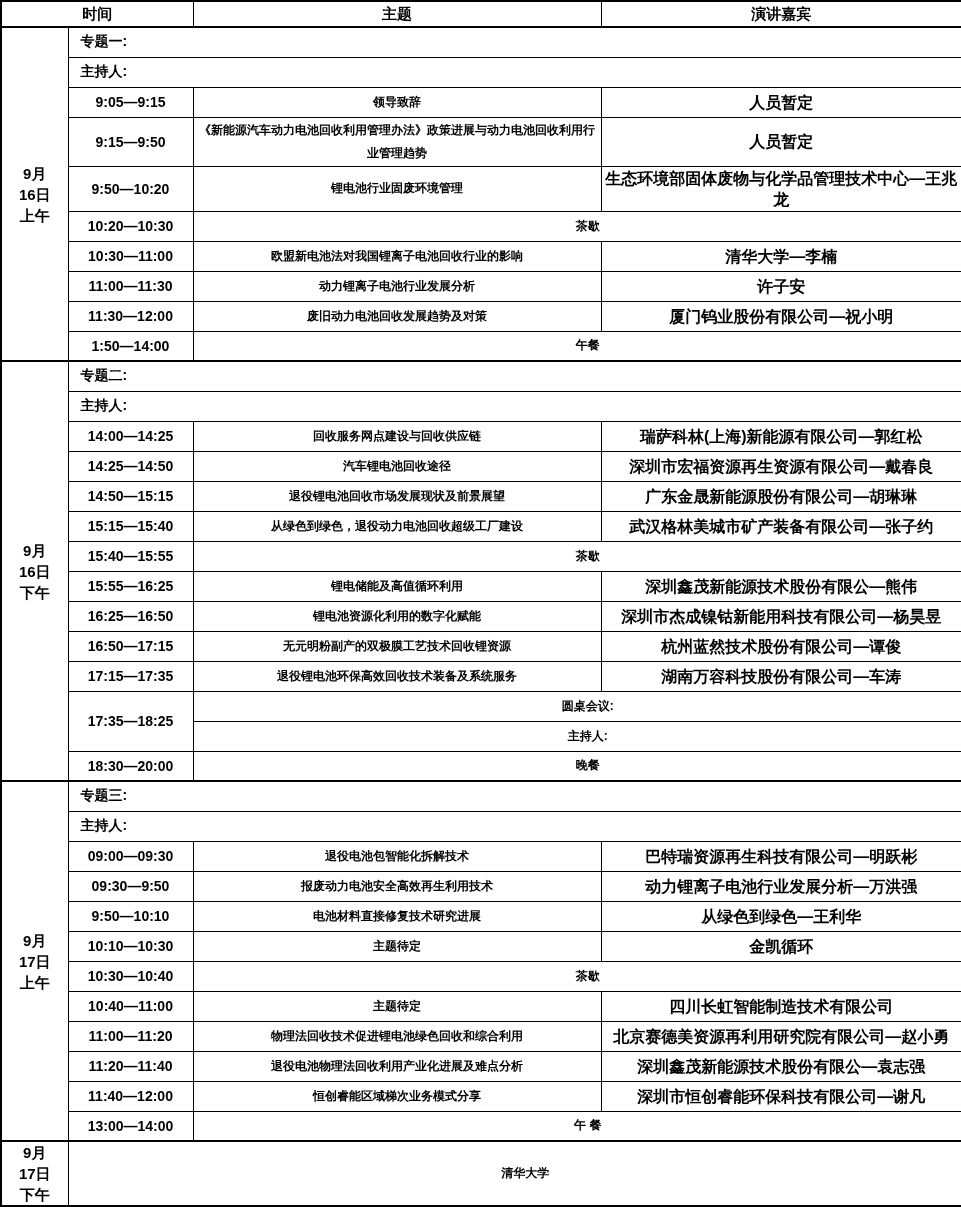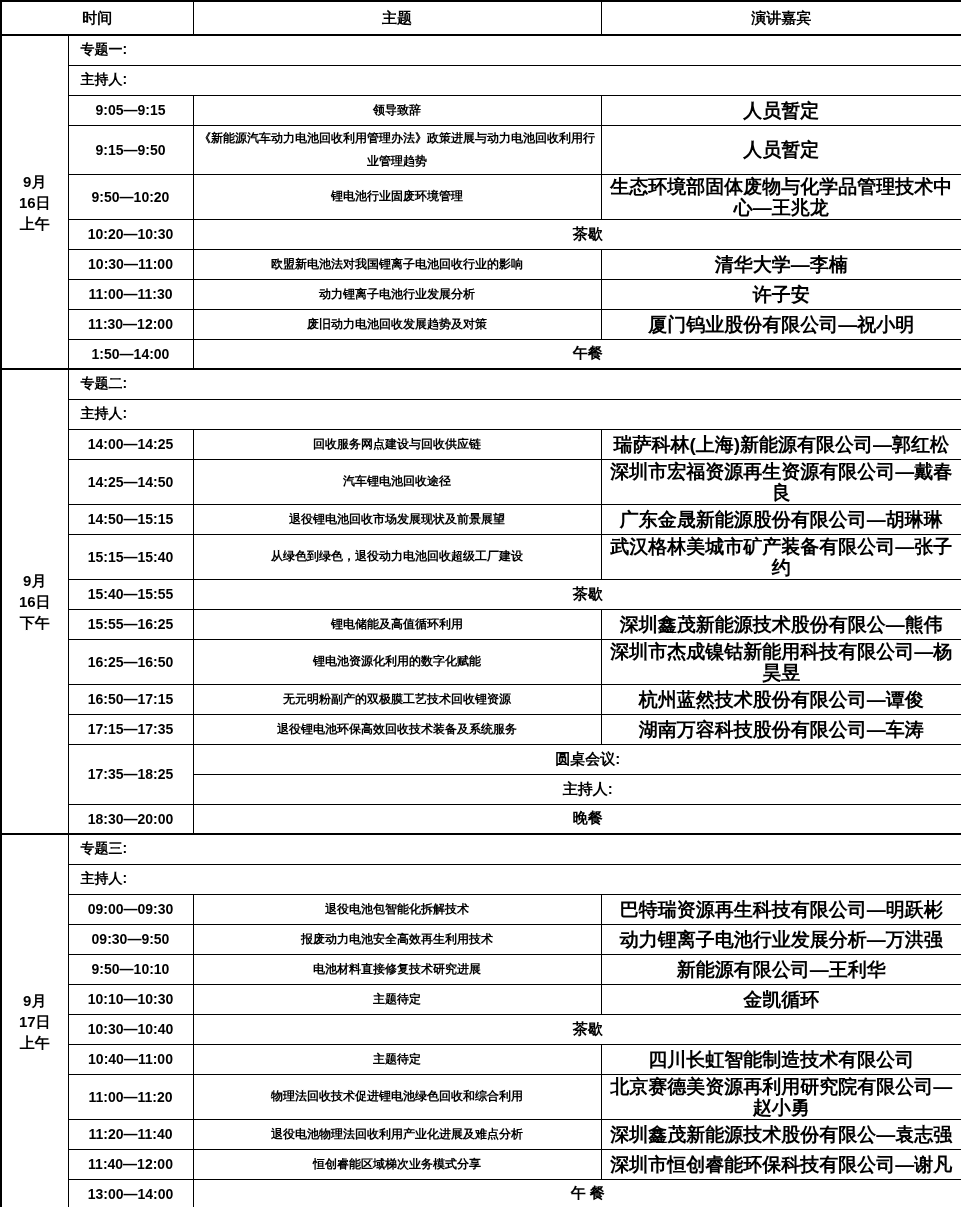--- a/index.html
+++ b/index.html
@@ -11,30 +11,30 @@
     border:2px solid #000;
   }
   .agenda th, .agenda td {
     border:1px solid #000;
     font-weight:bold;
     text-align:center;
     vertical-align:middle;
     padding:1px 3px;
     overflow:hidden;
   }
-  .agenda thead tr { height:34px; }
+  .agenda thead tr { height:26px; }
   .agenda thead th { border-bottom:2px solid #000; font-size:15px; }
   .agenda tbody tr { height:30px; }
   .agenda tbody tr.section-start > td { border-top:2px solid #000; }
   td.date-cell { font-size:15px; line-height:21px; white-space:pre-line; padding:0 14px; }
   td.time-cell { font-size:14px; letter-spacing:0; }
   td.topic-cell { font-size:12px; line-height:23px; }
-  td.speaker-cell { font-size:19px; line-height:21px;text-align:center; }
+  td.speaker-cell { font-size:16px; line-height:21px;text-align:center; }
   td.fullspan-cell { font-size:14px; text-align:left; padding-left:12px; }
-  td.merged-center { font-size:15px;padding-left:24px; }
+  td.merged-center { font-size:12px;padding-left:24px; }
   tr.row-xl { height:63px; }
 </style>
 </head>
 <body>
 
 <table class="agenda">
   <colgroup>
     <col style="width:67px">
     <col style="width:125px">
     <col style="width:408px">
@@ -171,21 +171,21 @@
         <td class="speaker-cell">巴特瑞资源再生科技有限公司—明跃彬</td>
       </tr>
       <tr>
         <td class="time-cell">09:30—9:50</td>
         <td class="topic-cell">报废动力电池安全高效再生利用技术</td>
         <td class="speaker-cell">动力锂离子电池行业发展分析—万洪强</td>
       </tr>
       <tr>
         <td class="time-cell">9:50—10:10</td>
         <td class="topic-cell">电池材料直接修复技术研究进展</td>
-        <td class="speaker-cell">新能源有限公司—王利华</td>
+        <td class="speaker-cell">从绿色到绿色—王利华</td>
       </tr>
       <tr>
         <td class="time-cell">10:10—10:30</td>
         <td class="topic-cell">主题待定</td>
         <td class="speaker-cell">金凯循环</td>
       </tr>
       <tr>
         <td class="time-cell">10:30—10:40</td>
         <td class="merged-center" colspan="2">茶歇</td>
       </tr>

